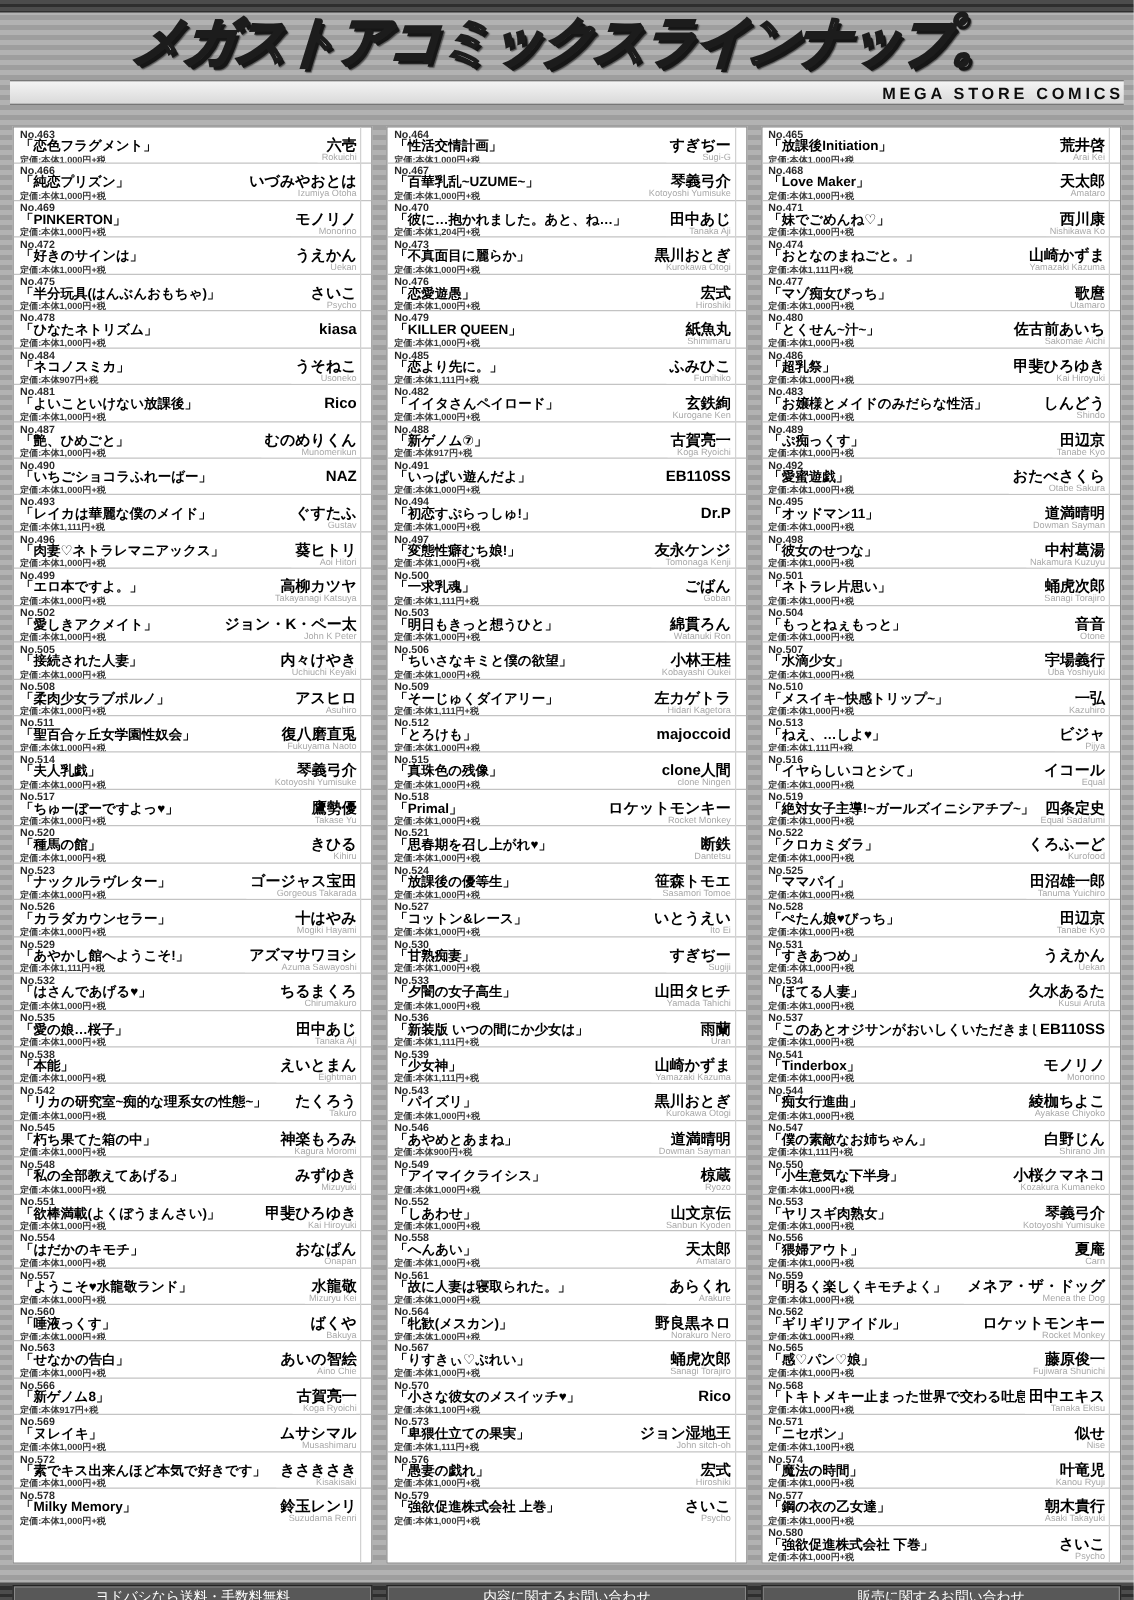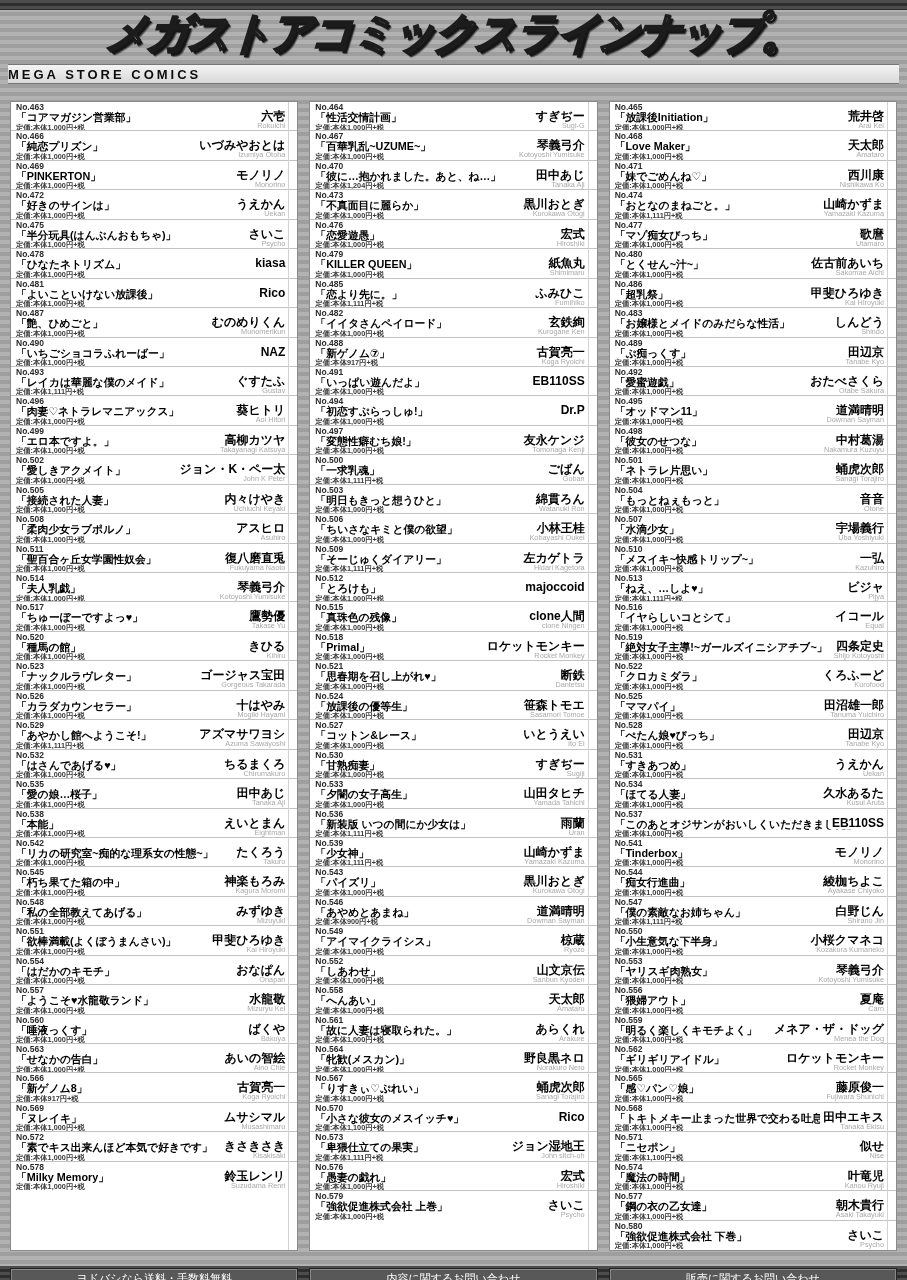--- a/index.html
+++ b/index.html
@@ -18,21 +18,21 @@
     display:inline-block;font-weight:900;font-style:italic;font-size:42px;line-height:1.1;
     letter-spacing:-2px;color:#ececec;
     -webkit-text-stroke:2px #1c1c1c;
     text-shadow:3px 3px 0 #161616,4px 4px 1px rgba(0,0,0,.55);
     transform:skewX(-4deg) scaleY(1.05);
   }
   .subtitle-bar{
     position:relative;z-index:2;margin:2px 8px 4px 8px;height:18px;
     background:linear-gradient(#f4f4f4,#d9d9d9);
     border-top:1px solid #777;border-bottom:1px solid #777;
-    display:flex;align-items:center;justify-content:flex-start;
+    display:flex;align-items:center;justify-content:flex-end;
   }
   .subtitle-bar span{font-weight:bold;font-size:13px;letter-spacing:3px;color:#0d0d0d;}
   
   .catalog{position:relative;z-index:2;display:flex;gap:11px;margin:17px 10px;}
   .col{
     flex:1 1 0;background:#fff;border:1px solid #8a8a8a;position:relative;
   }
   .col::after{content:"";position:absolute;top:0;bottom:0;right:8px;width:1px;background:#d2d2d2;}
   .entry{
     height:29.45px;box-sizing:border-box;border-bottom:1px solid #c3c3c3;
@@ -66,21 +66,21 @@
   <span class="logo">メガストアコミックスラインナップ。</span>
 </div>
 <div class="subtitle-bar">
   <span>MEGA STORE COMICS</span>
 </div>
 
 <div class="catalog">
   <div class="col">
   <div class="entry">
     <div class="e-no">No.463</div>
-    <div class="e-title">「コアマガジン営業部」</div>
+    <div class="e-title">「恋色フラグメント」</div>
     <div class="e-price">定価:本体1,000円+税</div>
     <div class="e-author-block">
       <div class="e-author">六壱</div>
       <div class="e-romaji">Rokuichi</div>
     </div>
   </div>
 
   <div class="entry">
     <div class="e-no">No.466</div>
     <div class="e-title">「純恋プリズン」</div>
@@ -124,20 +124,29 @@
   <div class="entry">
     <div class="e-no">No.478</div>
     <div class="e-title">「ひなたネトリズム」</div>
     <div class="e-price">定価:本体1,000円+税</div>
     <div class="e-author-block">
       <div class="e-author">kiasa</div>
       <div class="e-romaji"></div>
     </div>
   </div>
 
+  <div class="entry">
+    <div class="e-no">No.484</div>
+    <div class="e-title">「ネコノスミカ」</div>
+    <div class="e-price">定価:本体907円+税</div>
+    <div class="e-author-block">
+      <div class="e-author">うそねこ</div>
+      <div class="e-romaji">Usoneko</div>
+    </div>
+  </div>
 
   <div class="entry">
     <div class="e-no">No.481</div>
     <div class="e-title">「よいこといけない放課後」</div>
     <div class="e-price">定価:本体1,000円+税</div>
     <div class="e-author-block">
       <div class="e-author">Rico</div>
       <div class="e-romaji"></div>
     </div>
   </div>
@@ -1005,21 +1014,21 @@
       <div class="e-romaji">Equal</div>
     </div>
   </div>
 
   <div class="entry">
     <div class="e-no">No.519</div>
     <div class="e-title">「絶対女子主導!~ガールズイニシアチブ~」</div>
     <div class="e-price">定価:本体1,000円+税</div>
     <div class="e-author-block">
       <div class="e-author">四条定史</div>
-      <div class="e-romaji">Shijo Kotoyoshi</div>
+      <div class="e-romaji">Equal Sadafumi</div>
     </div>
   </div>
 
   <div class="entry">
     <div class="e-no">No.522</div>
     <div class="e-title">「クロカミダラ」</div>
     <div class="e-price">定価:本体1,000円+税</div>
     <div class="e-author-block">
       <div class="e-author">くろふーど</div>
       <div class="e-romaji">Kurofood</div>

